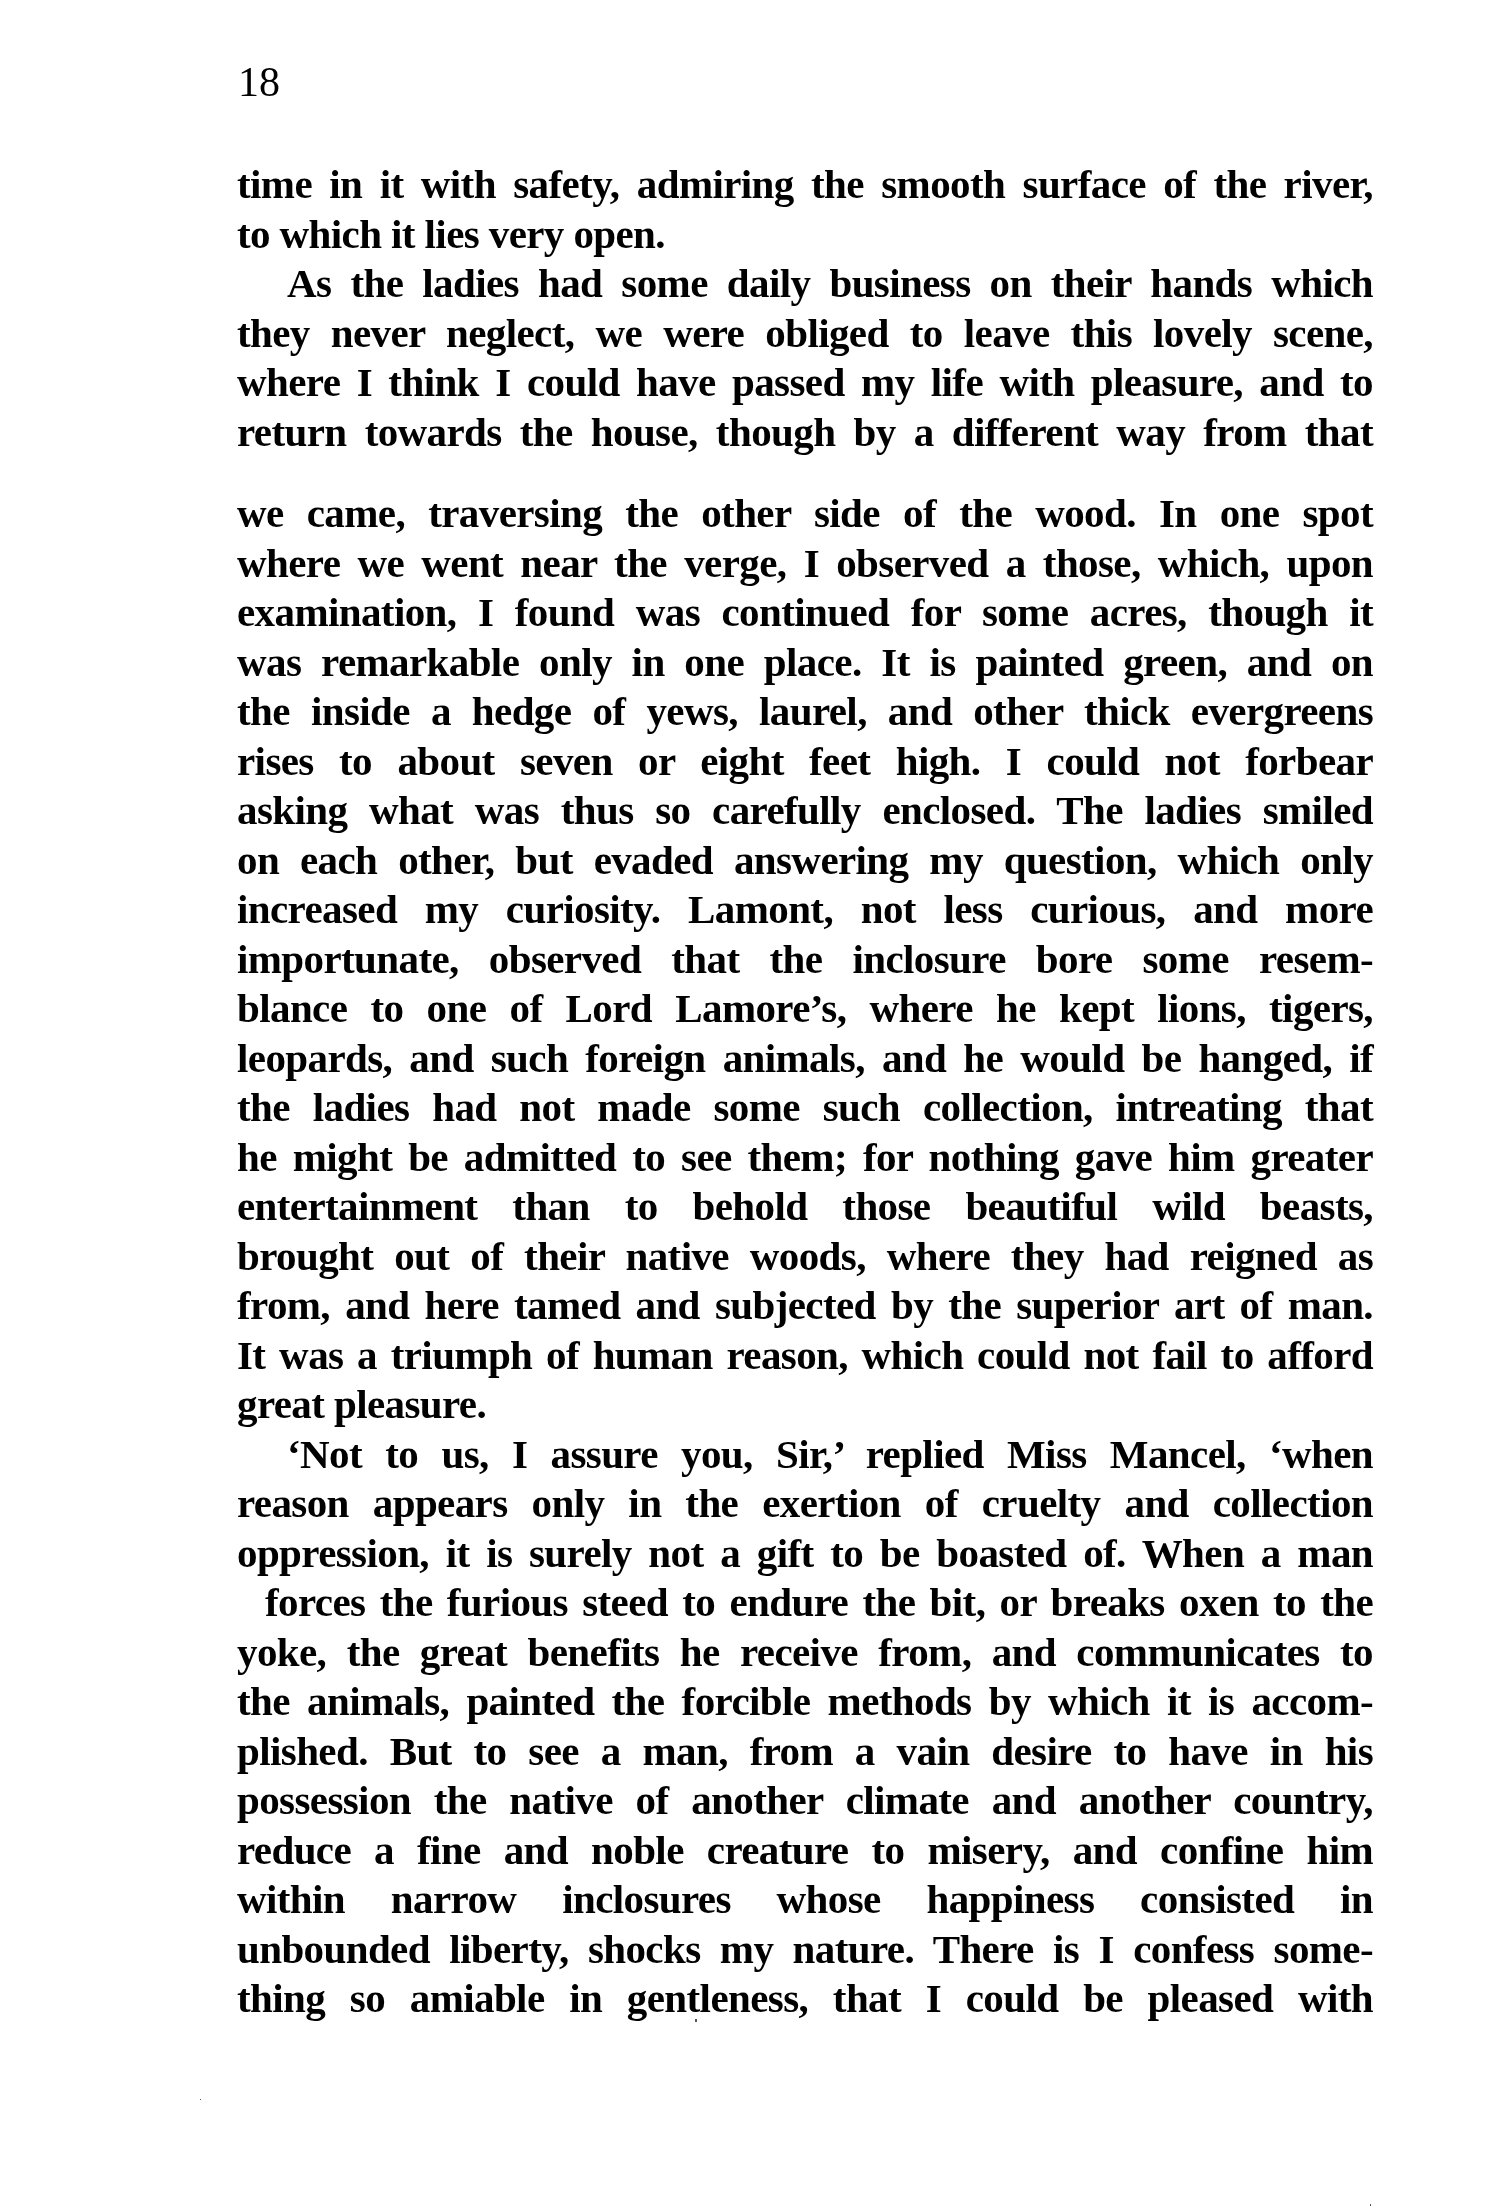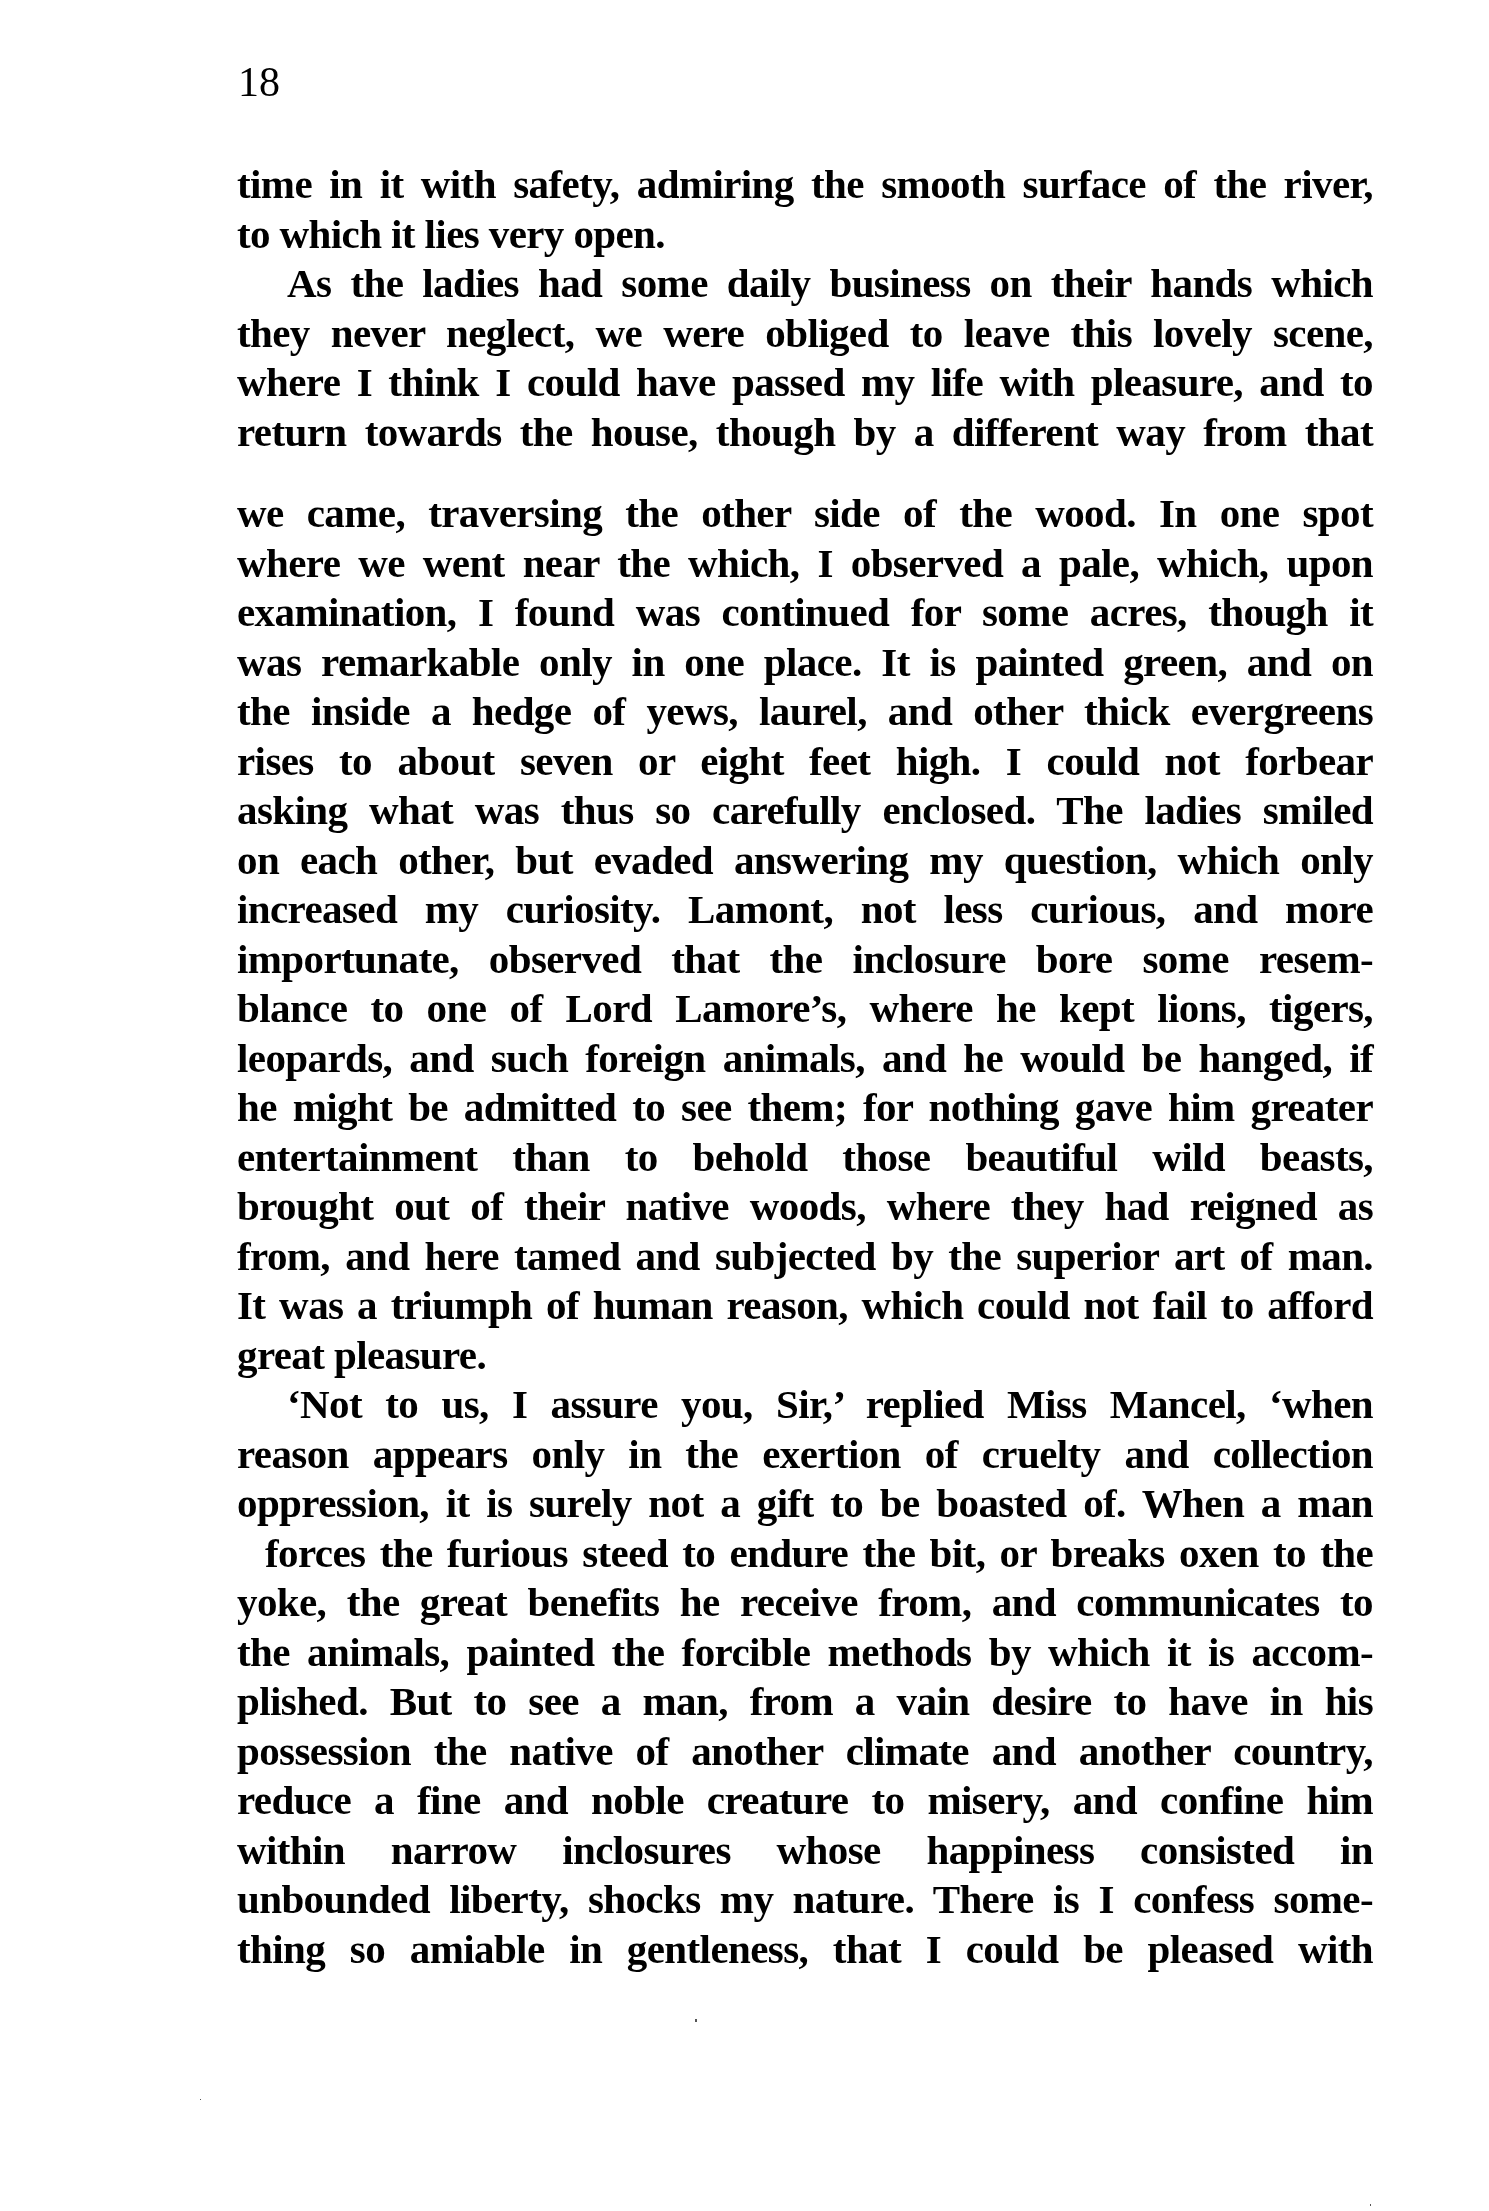--- a/index.html
+++ b/index.html
@@ -69,31 +69,32 @@
   <div class="page-number">18</div>
 
   <div class="text-block" id="text-block">
       <span class="line" style="white-space: normal;">time in it with safety, admiring the smooth surface of the river,</span>
       <span class="line last">to which it lies very open.</span>
       <span class="line indent" style="white-space: normal;">As the ladies had some daily business on their hands which</span>
       <span class="line" style="white-space: normal;">they never neglect, we were obliged to leave this lovely scene,</span>
       <span class="line" style="white-space: normal;">where I think I could have passed my life with pleasure, and to</span>
       <span class="line" style="white-space: normal;">return towards the house, though by a different way from that</span>
       <span class="line" style="white-space: normal; margin-top: 32px;">we came, traversing the other side of the wood. In one spot</span>
-      <span class="line" style="white-space: normal;">where we went near the which, I observed a pale, which, upon</span>
+      <span class="line" style="white-space: normal;">where we went near the verge, I observed a those, which, upon</span>
       <span class="line" style="white-space: normal;">examination, I found was continued for some acres, though it</span>
       <span class="line" style="white-space: normal;">was remarkable only in one place. It is painted green, and on</span>
       <span class="line" style="white-space: normal;">the inside a hedge of yews, laurel, and other thick evergreens</span>
       <span class="line" style="white-space: normal;">rises to about seven or eight feet high. I could not forbear</span>
       <span class="line" style="white-space: normal;">asking what was thus so carefully enclosed. The ladies smiled</span>
       <span class="line" style="white-space: normal;">on each other, but evaded answering my question, which only</span>
       <span class="line" style="white-space: normal;">increased my curiosity. Lamont, not less curious, and more</span>
       <span class="line" style="white-space: normal;">importunate, observed that the inclosure bore some resem-</span>
       <span class="line" style="white-space: normal;">blance to one of Lord Lamore’s, where he kept lions, tigers,</span>
       <span class="line" style="white-space: normal;">leopards, and such foreign animals, and he would be hanged, if</span>
+      <span class="line" style="white-space: normal;">the ladies had not made some such collection, intreating that</span>
       <span class="line" style="white-space: normal;">he might be admitted to see them; for nothing gave him greater</span>
       <span class="line" style="white-space: normal;">entertainment than to behold those beautiful wild beasts,</span>
       <span class="line" style="white-space: normal;">brought out of their native woods, where they had reigned as</span>
       <span class="line" style="white-space: normal;">from, and here tamed and subjected by the superior art of man.</span>
       <span class="line" style="white-space: normal;">It was a triumph of human reason, which could not fail to afford</span>
       <span class="line last">great pleasure.</span>
       <span class="line indent" style="white-space: normal;">‘Not to us, I assure you, Sir,’ replied Miss Mancel, ‘when</span>
       <span class="line" style="white-space: normal;">reason appears only in the exertion of cruelty and collection</span>
       <span class="line" style="white-space: normal;">oppression, it is surely not a gift to be boasted of. When a man</span>
       <span class="line" style="white-space: normal; margin-left: 28px;">forces the furious steed to endure the bit, or breaks oxen to the</span>

